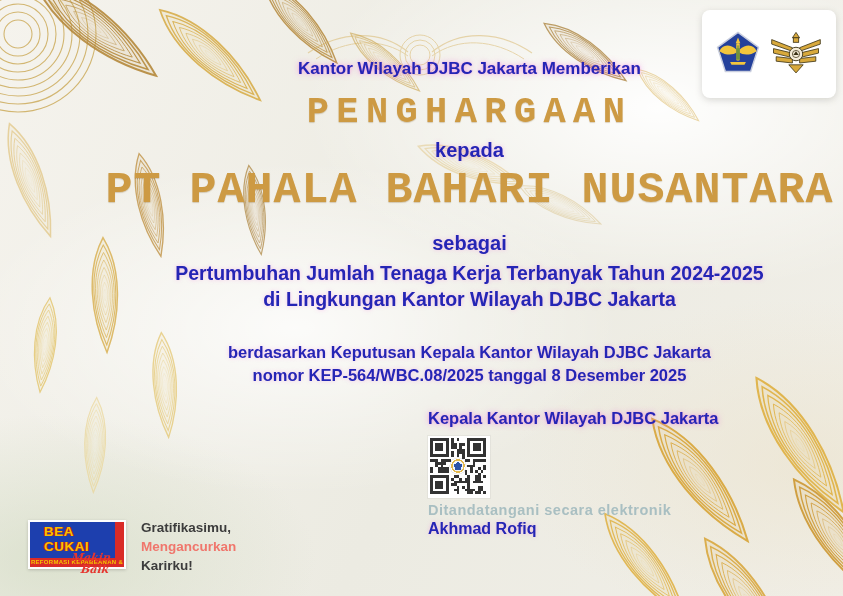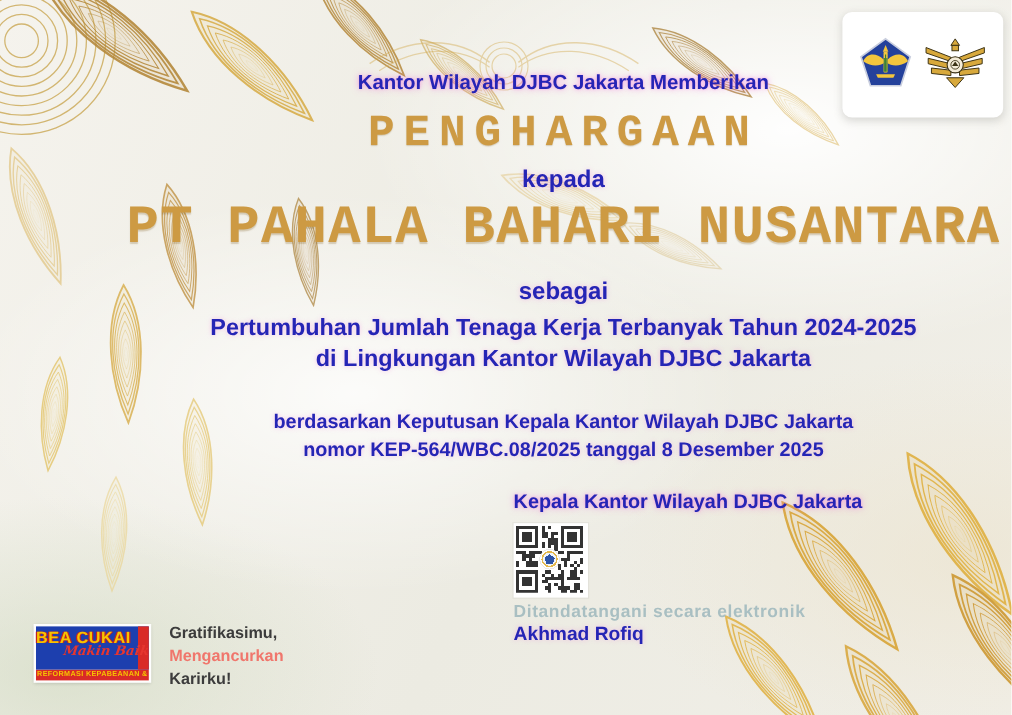--- a/index.html
+++ b/index.html
@@ -28,21 +28,21 @@
   .basis{top:341px;font-size:16.5px;line-height:22.5px;}
   .sig{position:absolute;left:428px;top:409px;text-align:left;}
   .sig-title{font-size:16.5px;}
   .qr-box{position:absolute;left:428px;top:436px;width:62px;height:62px;background:#fff;padding:2px;box-sizing:border-box;box-shadow:0 0 0 1px rgba(0,0,0,.04);}
   .esign{position:absolute;left:428px;top:502px;font-size:14.5px;font-weight:700;color:#a9bfc2;letter-spacing:.5px;}
   .signer{position:absolute;left:428px;top:520px;font-size:16px;}
   .logo-card{position:absolute;left:702px;top:10px;width:134px;height:88px;background:#fff;border-radius:8px;
     box-shadow:0 2px 7px rgba(90,90,80,.22);display:flex;align-items:center;justify-content:center;gap:8px;}
   
   .bc-logo{position:absolute;left:28px;top:520px;width:98px;background:#fdfdfd;padding:2px;box-sizing:border-box;box-shadow:0 1px 3px rgba(0,0,0,.18);}
-  .bc-main{position:relative;background:#1d3fae;height:36px;padding:2px 0;box-sizing:border-box;}
+  .bc-main{position:relative;background:#1d3fae;height:36px;padding:2px 14px;box-sizing:border-box;}
   .bc-redbar{position:absolute;right:0;top:0;bottom:0;width:9px;background:#d92b27;}
   .bc-title{color:#f5c400;font-weight:700;font-size:13.5px;letter-spacing:.5px;line-height:15px;
     text-shadow:-1px 0 #c32222,1px 0 #c32222;}
   .bc-script{color:#e6362f;font-family:"DejaVu Serif","Liberation Serif",serif;font-style:italic;font-weight:700;
     font-size:11px;text-align:right;margin-top:-2px;transform:skewX(-8deg);line-height:12px;}
   .bc-strip{background:#d92b27;color:#f5c400;font-size:6px;font-weight:700;text-align:center;
     letter-spacing:.3px;line-height:9px;height:9px;overflow:hidden;}
   .slogan{position:absolute;left:141px;top:518px;font-size:13.5px;font-weight:700;line-height:19px;text-align:left;}
   .slogan .dark{color:#3c3c3c;}
   .slogan .red{color:#f0766c;}

